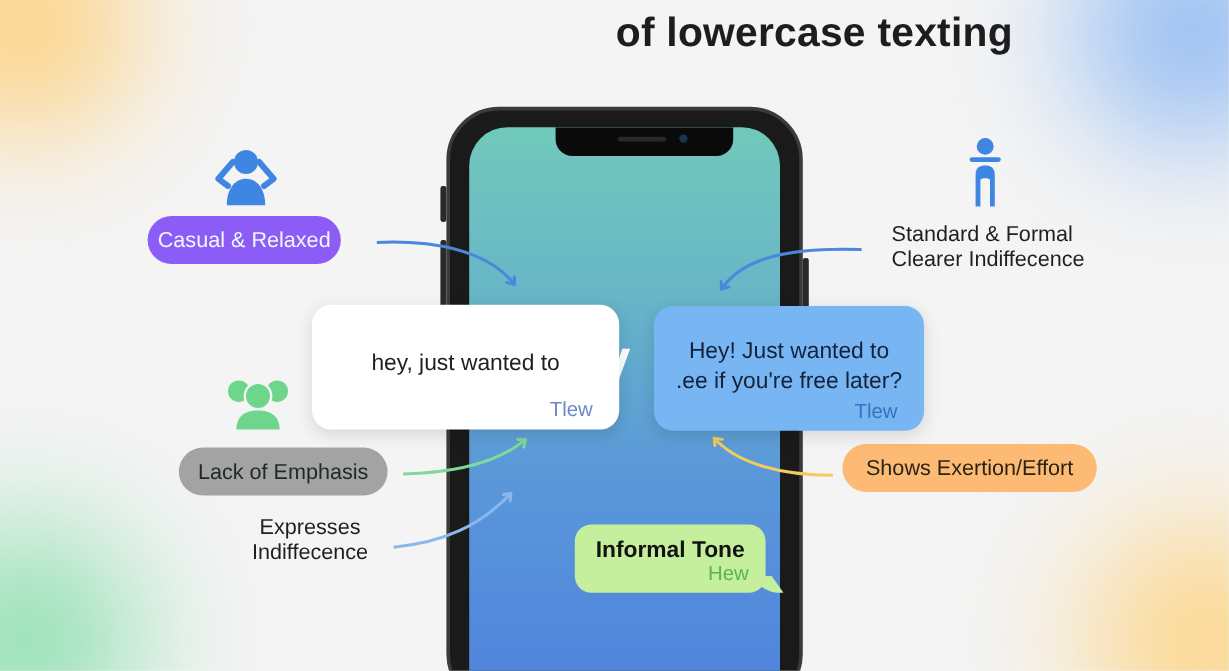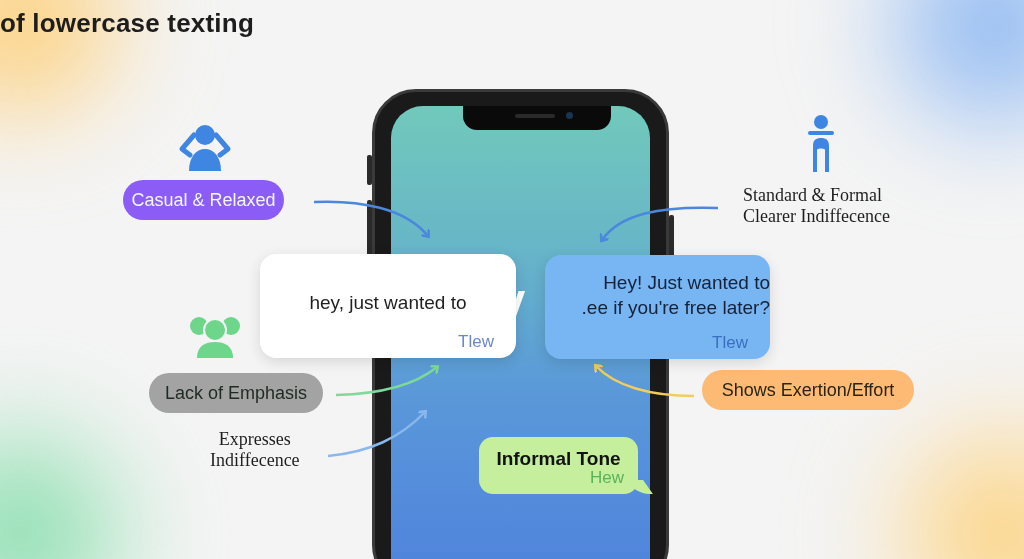--- a/index.html
+++ b/index.html
@@ -14,22 +14,22 @@
     .glow-tl { left: -120px; top: -110px; width: 280px; height: 260px;
       background: radial-gradient(circle, rgba(255,196,80,0.85) 0%, rgba(255,210,130,0.5) 45%, rgba(255,230,190,0) 75%); }
     .glow-tr { right: -120px; top: -110px; width: 300px; height: 270px;
       background: radial-gradient(circle, rgba(110,165,240,0.85) 0%, rgba(150,190,245,0.5) 45%, rgba(200,220,250,0) 75%); }
     .glow-bl { left: -130px; bottom: -120px; width: 300px; height: 290px;
       background: radial-gradient(circle, rgba(100,215,150,0.85) 0%, rgba(150,225,180,0.45) 45%, rgba(200,240,215,0) 75%); }
     .glow-br { right: -130px; bottom: -120px; width: 300px; height: 290px;
       background: radial-gradient(circle, rgba(255,200,90,0.85) 0%, rgba(255,215,140,0.45) 45%, rgba(255,235,200,0) 75%); }
 
     .title {
-      position: absolute; top: 8px; left: 0; width: 844px; text-align: left;
-      font-size: 26px; font-weight: bold; color: #1d1d1d; letter-spacing: 0.2px;
+      position: absolute; top: 8px; left: 0; width: 844px; text-align: right;
+      font-size: 34px; font-weight: bold; color: #1d1d1d; letter-spacing: 0.2px;
     }
 
     
     .phone {
       position: absolute; left: 372px; top: 89px; width: 297px; height: 500px;
       background: #1a1a1a; border-radius: 44px; border: 3px solid #3a3a3a;
     }
     .phone-btn { position: absolute; background: #2a2a2a; border-radius: 2px; }
     .phone-btn.left1 { left: 367px; top: 155px; width: 5px; height: 30px; }
     .phone-btn.left2 { left: 367px; top: 200px; width: 5px; height: 56px; }
@@ -54,21 +54,21 @@
     
     .bubble {
       position: absolute; border-radius: 16px; text-align: center;
       box-shadow: 0 4px 14px rgba(0,0,0,0.12);
     }
     .bubble .msg { font-size: 19px; line-height: 25px; display: block; }
     .bubble .meta { position: absolute; right: 22px; bottom: 6px; font-size: 17px; }
     .bubble-lower { left: 260px; top: 254px; width: 256px; height: 104px; background: #ffffff; padding-top: 36px; }
     .bubble-lower .msg { color: #1f1f1f; }
     .bubble-lower .meta { color: #6b88c8; }
-    .bubble-proper { left: 545px; top: 255px; width: 225px; height: 104px; background: #78b5f3; padding-top: 15px; text-align: right; }
+    .bubble-proper { left: 545px; top: 255px; width: 225px; height: 104px; background: #78b5f3; padding-top: 25px; }
     .bubble-proper .msg { color: #14223a; font-weight: normal; }
     .bubble-proper .meta { color: #3b6fc0; }
     .bubble-informal {
       left: 479px; top: 437px; width: 159px; height: 57px; background: #c5ee9d;
       border-radius: 14px; padding-top: 9px; box-shadow: none;
     }
     .bubble-informal .msg { font-size: 19px; font-weight: bold; color: #121212; }
     .bubble-informal .meta { color: #5ab35a; font-size: 17px; right: 14px; bottom: 6px; }
     .bubble-informal::after {
       content: ""; position: absolute; right: -10px; bottom: 0; width: 18px; height: 14px;
@@ -77,21 +77,21 @@
 
     
     .pill {
       position: absolute; border-radius: 22px; font-size: 18px; text-align: center;
       line-height: 40px; height: 40px;
     }
     .pill-casual { left: 123px; top: 180px; width: 161px; background: #8b5cf6; color: #f2f7ff; }
     .pill-lack { left: 149px; top: 373px; width: 174px; background: #a3a3a3; color: #1e2a22; }
     .pill-effort { left: 702px; top: 370px; width: 212px; background: #fdba74; color: #2a2415; }
 
-    .label { position: absolute; font-size: 18px; line-height: 21px; color: #1f1f1f; font-family: Liberation Serif, serif; }
+    .label { position: absolute; font-size: 18px; line-height: 21px; color: #1f1f1f; }
     .label-formal { left: 743px; top: 185px; }
     .label-indiff { left: 210px; top: 429px; text-align: center; }
 
     .icon { position: absolute; }
     svg.arrows { position: absolute; left: 0; top: 0; }
   </style>
 </head>
 <body>
 
 <div class="glow glow-tl"></div>

